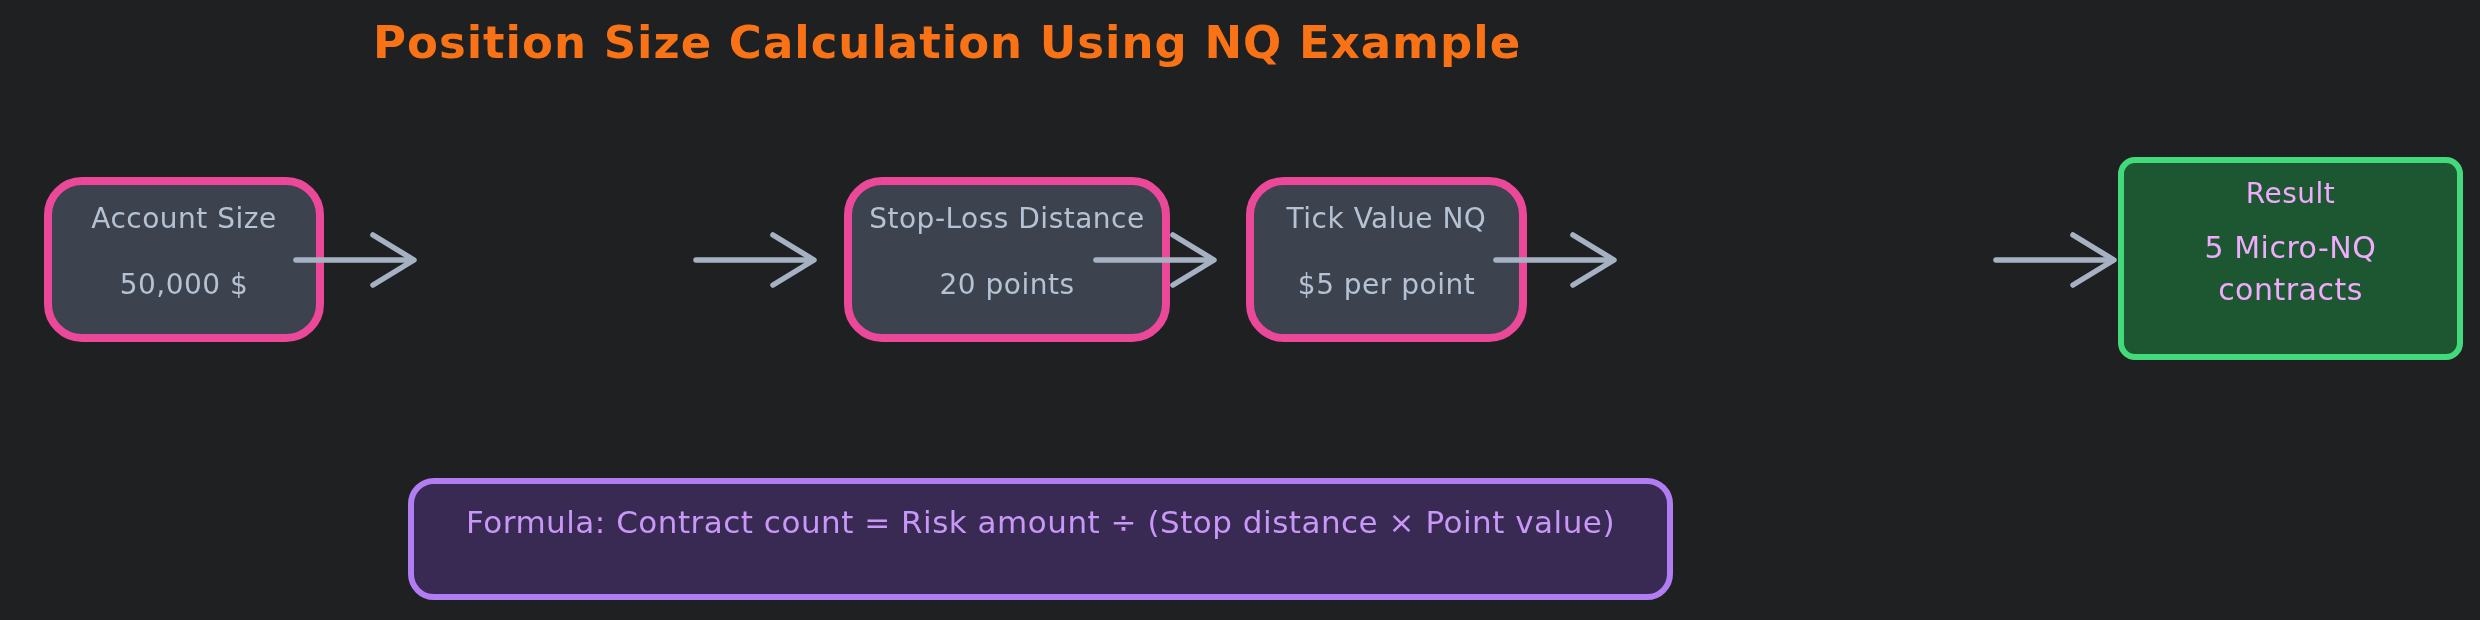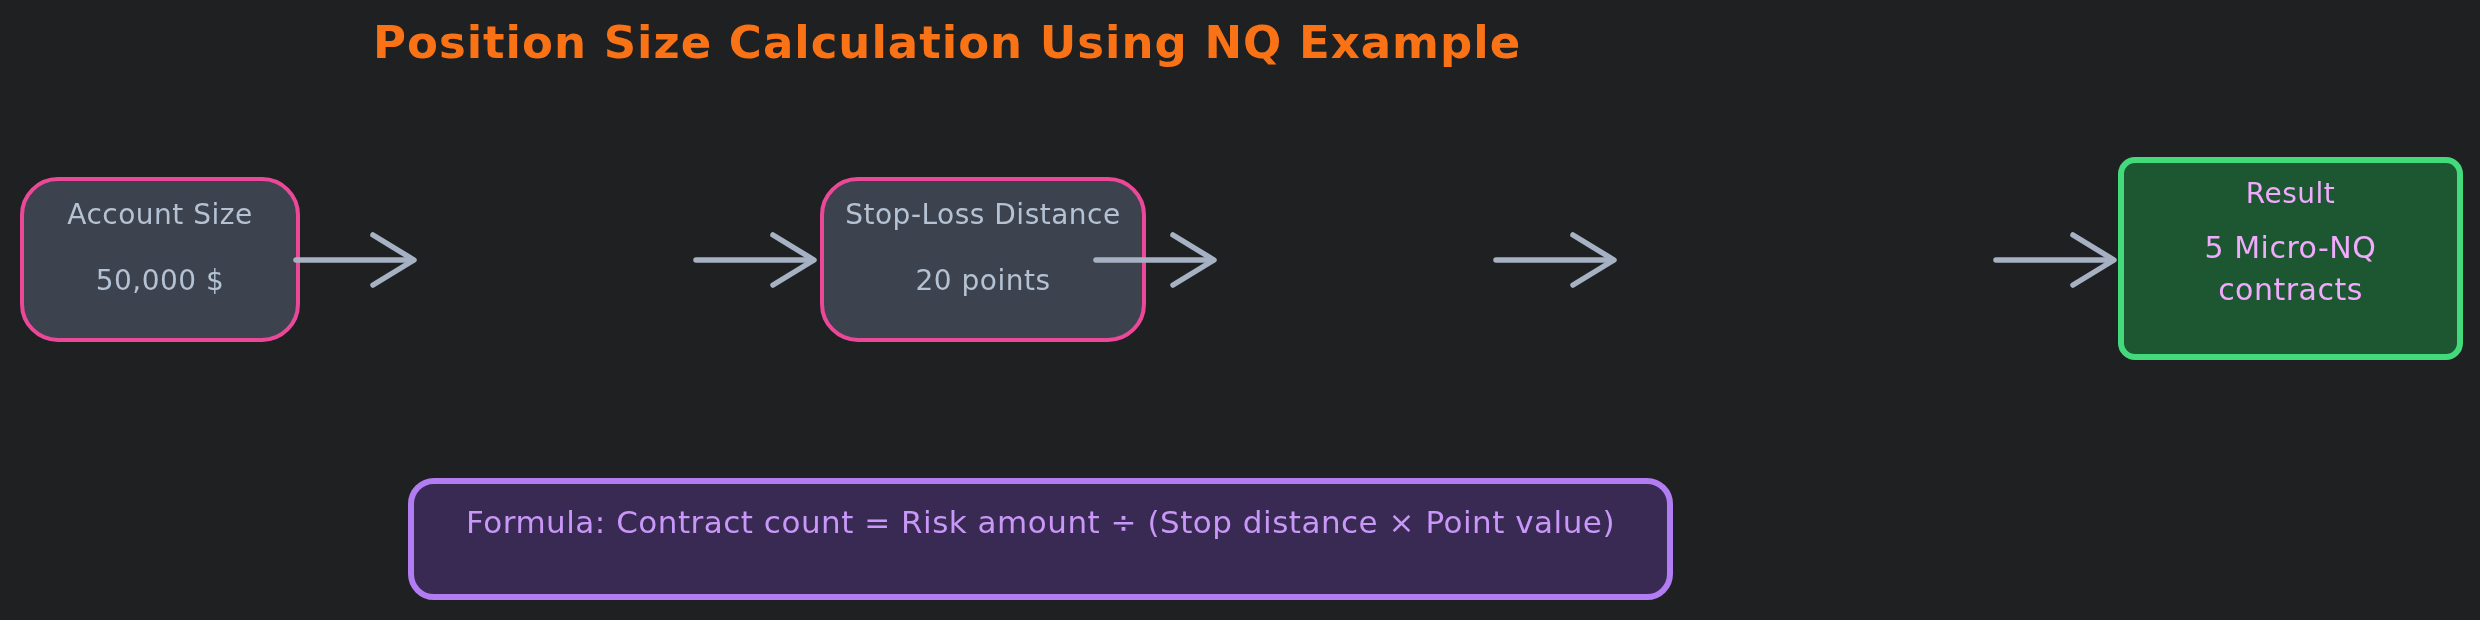--- a/index.html
+++ b/index.html
@@ -35,24 +35,25 @@
     white-space: nowrap;
   }
   .node .node-title {
     letter-spacing: 0.5px;
   }
   .node .node-line {
     letter-spacing: 0.5px;
   }
   .node-gray {
     background: #3d434e;
-    border: 4px solid #ec4899;
+    border: 8px solid #ec4899;
     border-radius: 38px;
     color: #b4c2d4;
     padding-top: 16px;
+    margin-left: 24px;
   }
   .node-gray .node-title {
     font-size: 28px;
     line-height: 36px;
   }
   .node-gray .node-line {
     font-size: 28px;
     line-height: 36px;
     margin-top: 30px;
   }
@@ -127,20 +128,24 @@
     <div class="node-title">Account Size</div>
     <div class="node-line">50,000 $</div>
   </div>
 
 
   <div class="node node-gray" style="left:820px; top:177px; width:326px; height:165px;">
     <div class="node-title">Stop-Loss Distance</div>
     <div class="node-line">20 points</div>
   </div>
 
+  <div class="node node-gray" style="left:1222px; top:177px; width:281px; height:165px;">
+    <div class="node-title">Tick Value NQ</div>
+    <div class="node-line">$5 per point</div>
+  </div>
 
 
   <div class="node node-green" style="left:2118px; top:157px; width:345px; height:203px;">
     <div class="node-title">Result</div>
     <div class="node-values">
       <div class="node-line">5 Micro-NQ</div>
       <div class="node-line">contracts</div>
     </div>
   </div>
 

